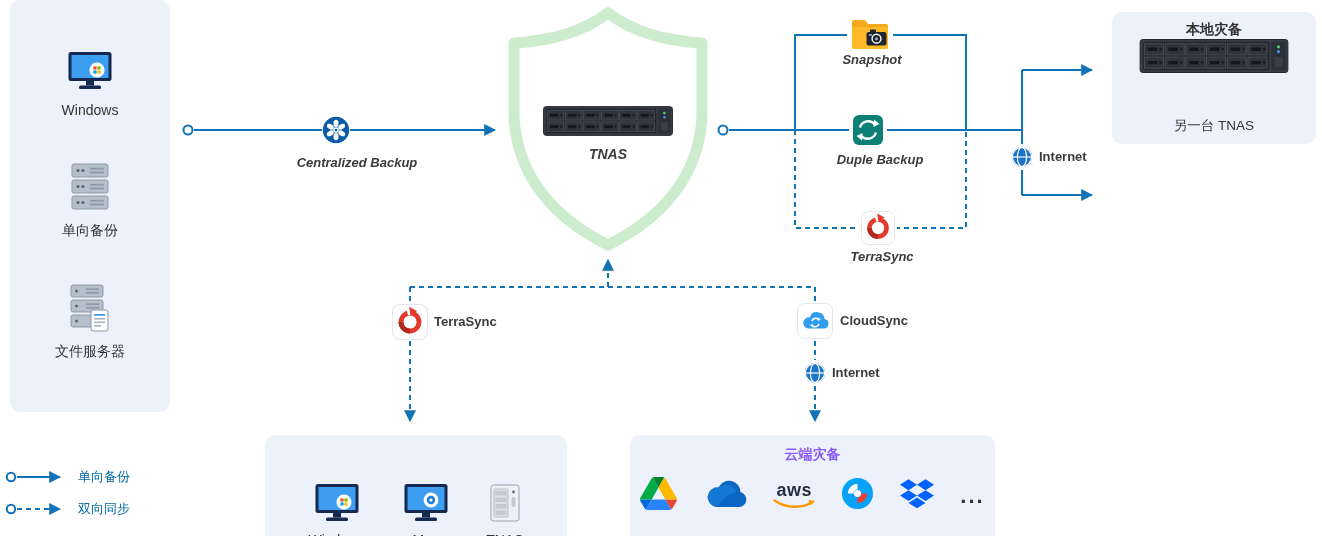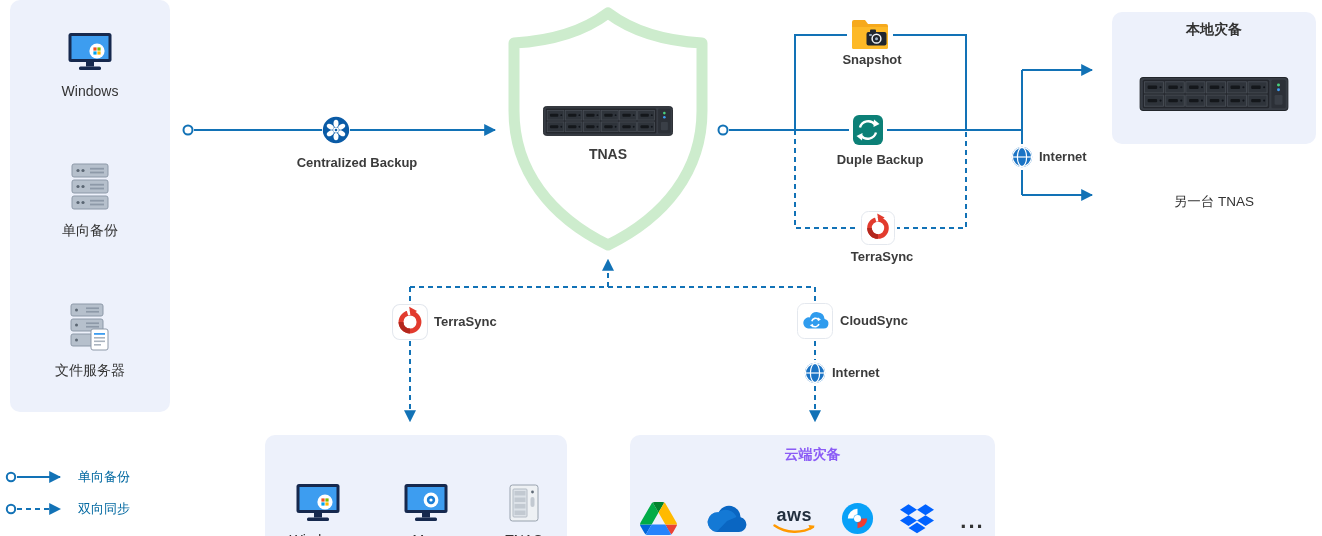--- a/index.html
+++ b/index.html
@@ -1,21 +1,21 @@
 <!DOCTYPE html>
 <html><head>
 <meta charset="utf-8">
 <style>
   html,body{margin:0;padding:0;background:#fff;}
   .canvas{position:relative;width:1322px;height:536px;background:#fff;
           font-family:"Liberation Sans",sans-serif;overflow:hidden;}
-  .abs{position:absolute;gap:38px;}
+  .abs{position:absolute;}
   .box{background:#edf1fb;border-radius:10px;}
   .lbl{position:absolute;color:#3b3b3b;font-size:13px;font-weight:700;white-space:nowrap;line-height:14px;}
-  .lbl-c{transform:translateX(-50%);}
+  .lbl-c{transform:translateX(-50%);font-style:italic;}
   .lbl-cn{color:#0369a1;}
   .chip{position:absolute;display:flex;align-items:center;justify-content:center;background:#fff;border-radius:4px;}
   .lines{position:absolute;left:0;top:0;pointer-events:none;}
 
   
   .panel{display:flex;flex-direction:column;align-items:center;justify-content:space-evenly;padding:6px 0;}
   .panel-item{display:flex;flex-direction:column;align-items:center;gap:7px;}
   .panel-label{font-size:14px;color:#333;font-weight:400;}
 
   
@@ -25,21 +25,21 @@
 
   
   .clients{display:flex;flex-direction:row;align-items:flex-end;justify-content:space-evenly;padding:12px 6px 12px;}
   .client-item{display:flex;flex-direction:column;align-items:center;gap:9px;}
   .client-item .ic{height:44px;display:flex;align-items:flex-end;}
   .client-item .clabel{font-size:14px;color:#333;font-weight:400;}
 
   
   .cloudbox{display:flex;flex-direction:column;align-items:center;padding-top:11px;}
   .cloudbox .title{font-size:14px;font-weight:700;color:#8b5cf6;}
-  .providers{display:flex;flex-direction:row;align-items:center;gap:26px;margin-top:0;}
+  .providers{display:flex;flex-direction:row;align-items:center;gap:26px;margin-top:13px;}
   .aws-wrap{display:flex;flex-direction:column;align-items:center;line-height:1;}
   .aws-text{font-size:18px;font-weight:800;color:#222f3e;letter-spacing:0.5px;}
   .more{font-size:22px;font-weight:800;color:#333;letter-spacing:2px;line-height:10px;}
 </style>
 </head>
 <body>
 
 <div class="canvas">
 
   <svg width="0" height="0" style="position:absolute" aria-hidden="true">

